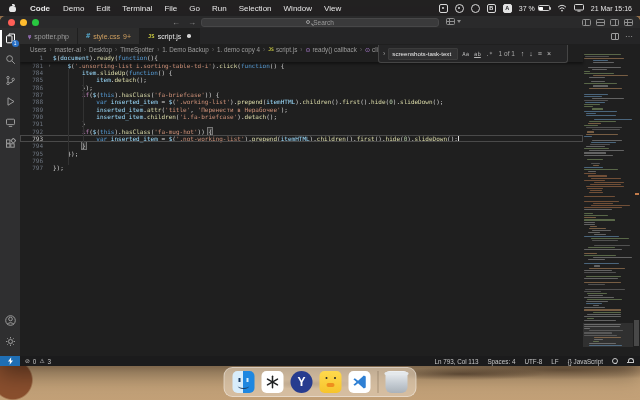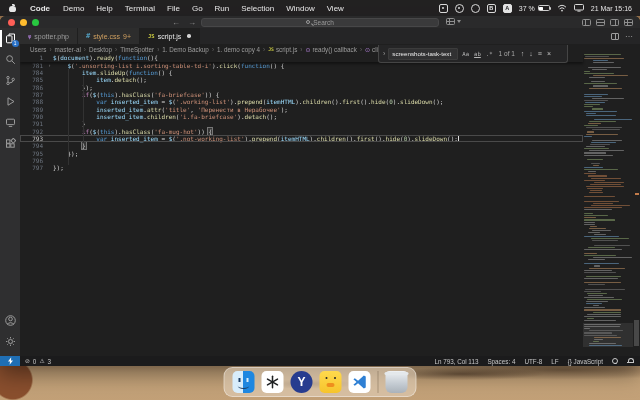--- a/index.html
+++ b/index.html
@@ -170,21 +170,21 @@
 </head>
 <body>
 
 <div class="wallpaper"></div>
 
 <div class="menubar">
   <span class="apple"></span>
   <span class="menu-item app">Code</span>
   <span class="menu-items" id="menu-items">
       <span class="menu-item">Demo</span>
-      <span class="menu-item">Help</span>
+      <span class="menu-item">Edit</span>
       <span class="menu-item">Terminal</span>
       <span class="menu-item">File</span>
       <span class="menu-item">Go</span>
       <span class="menu-item">Run</span>
       <span class="menu-item">Selection</span>
       <span class="menu-item">Window</span>
       <span class="menu-item">View</span>
     </span>
   <span class="mb-right">
     <span class="micon">

